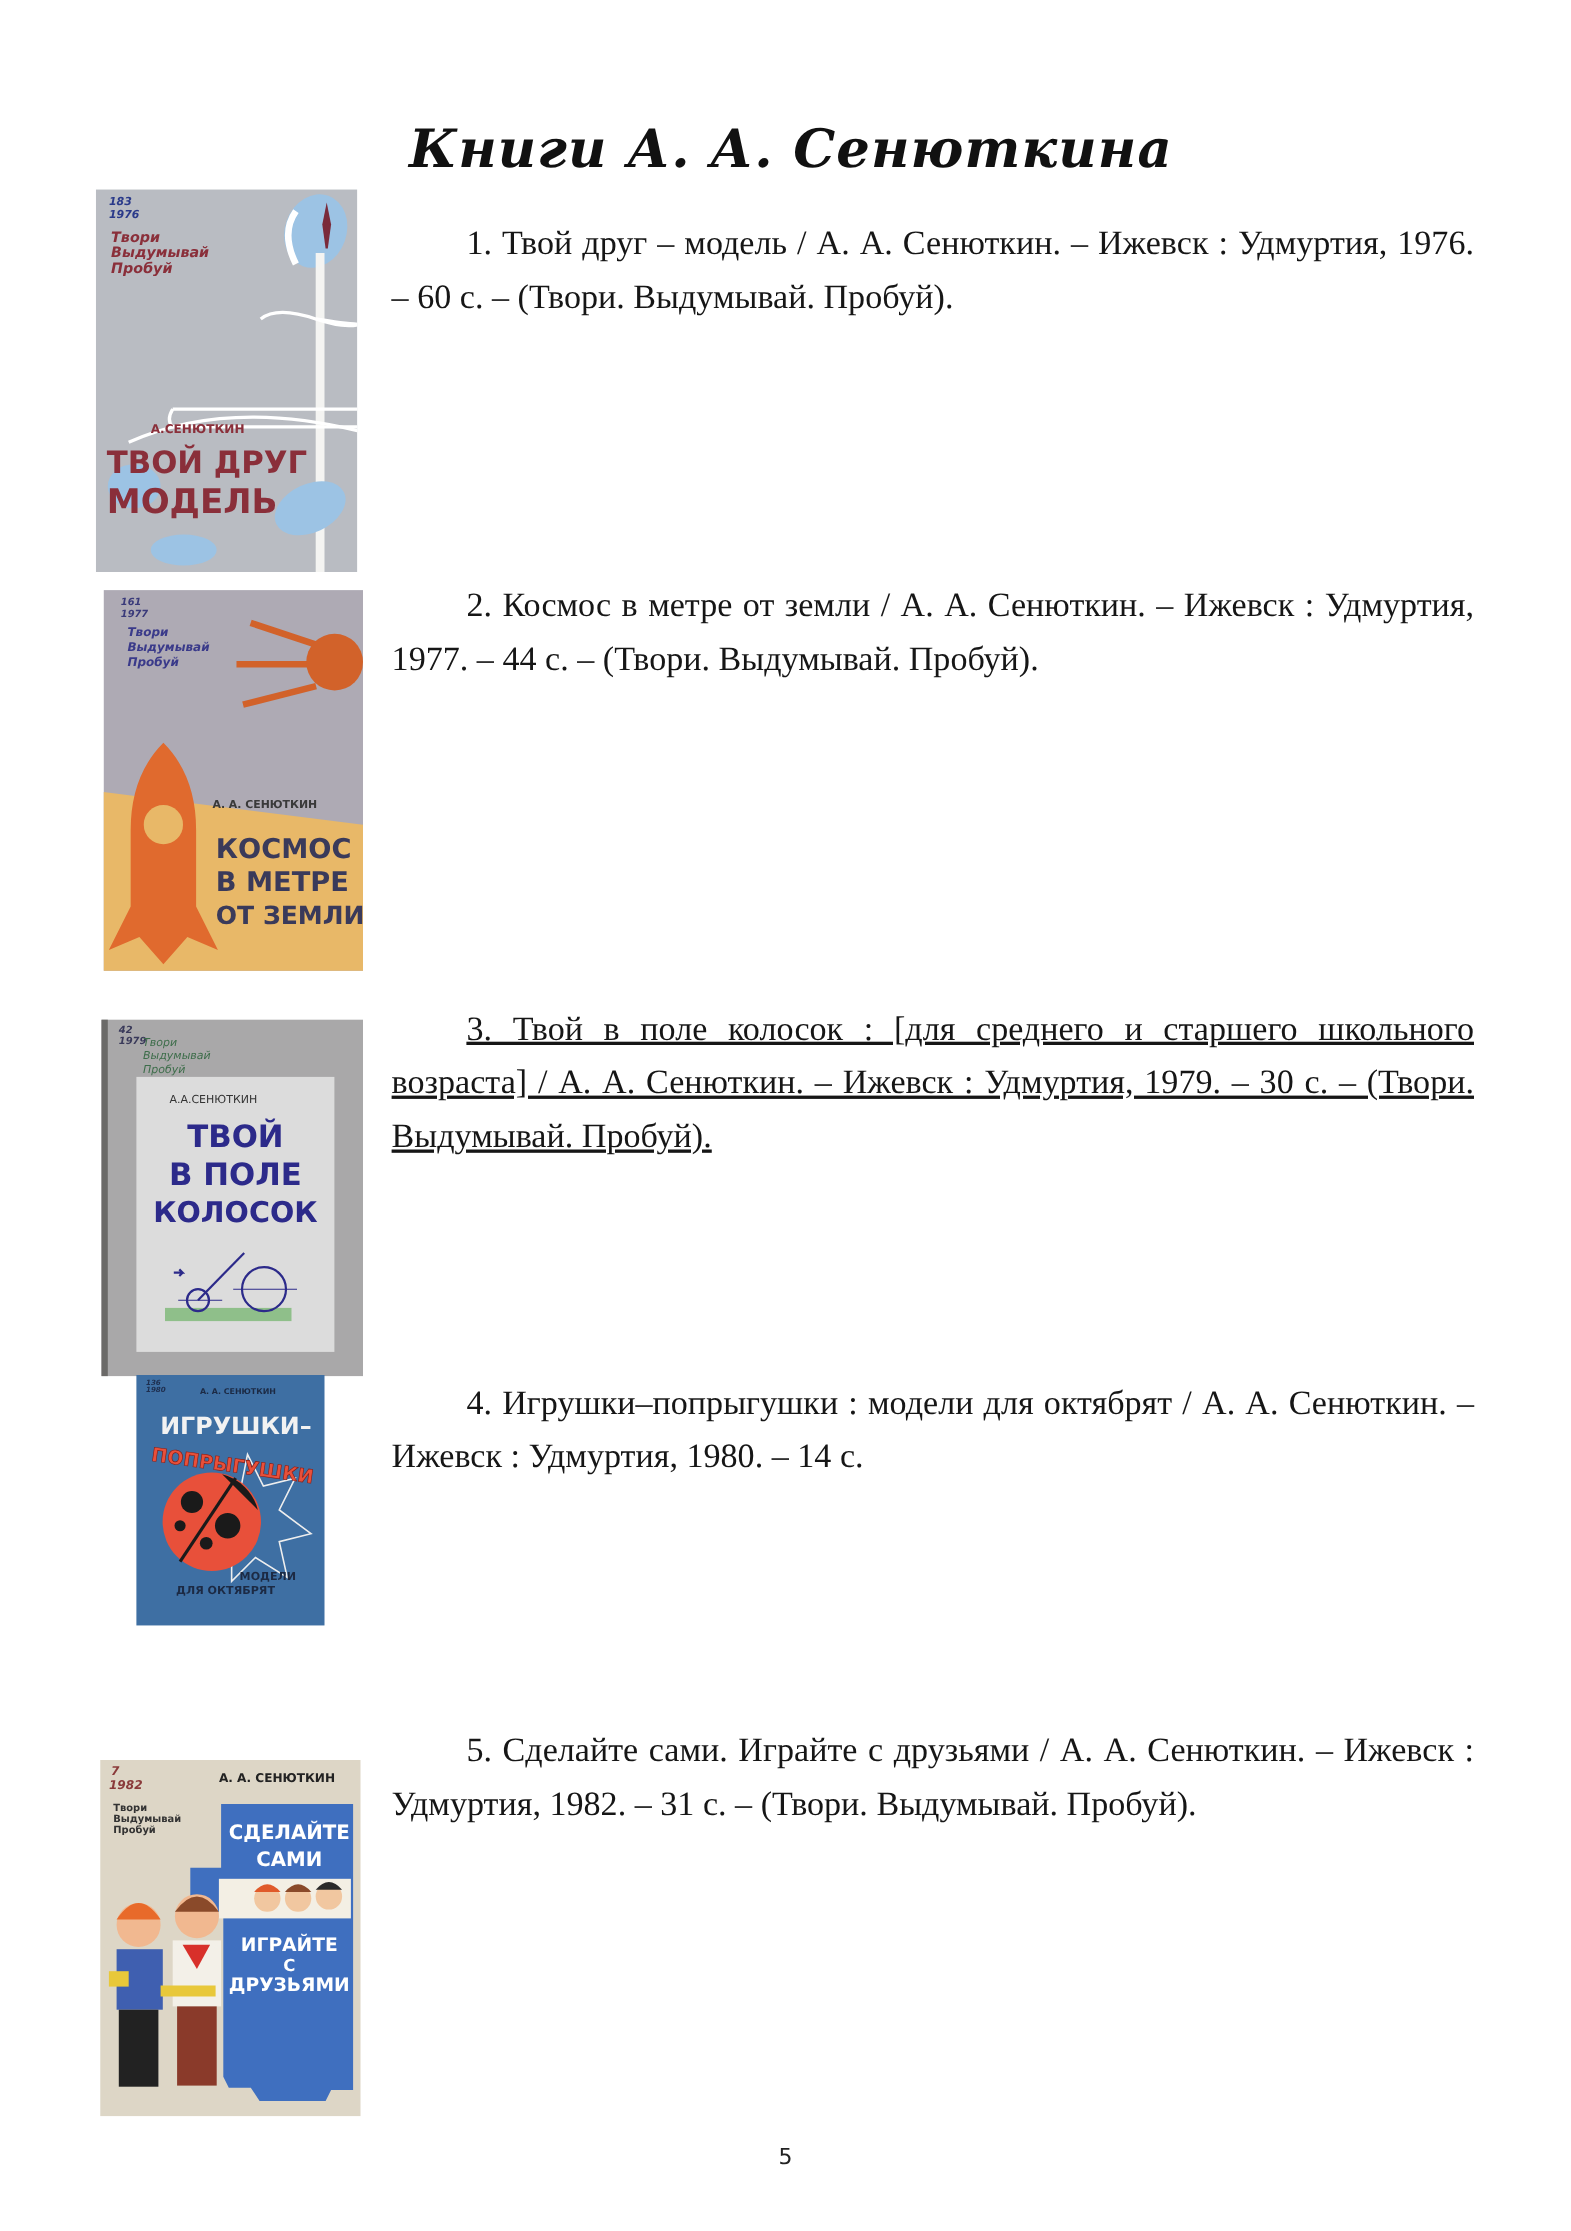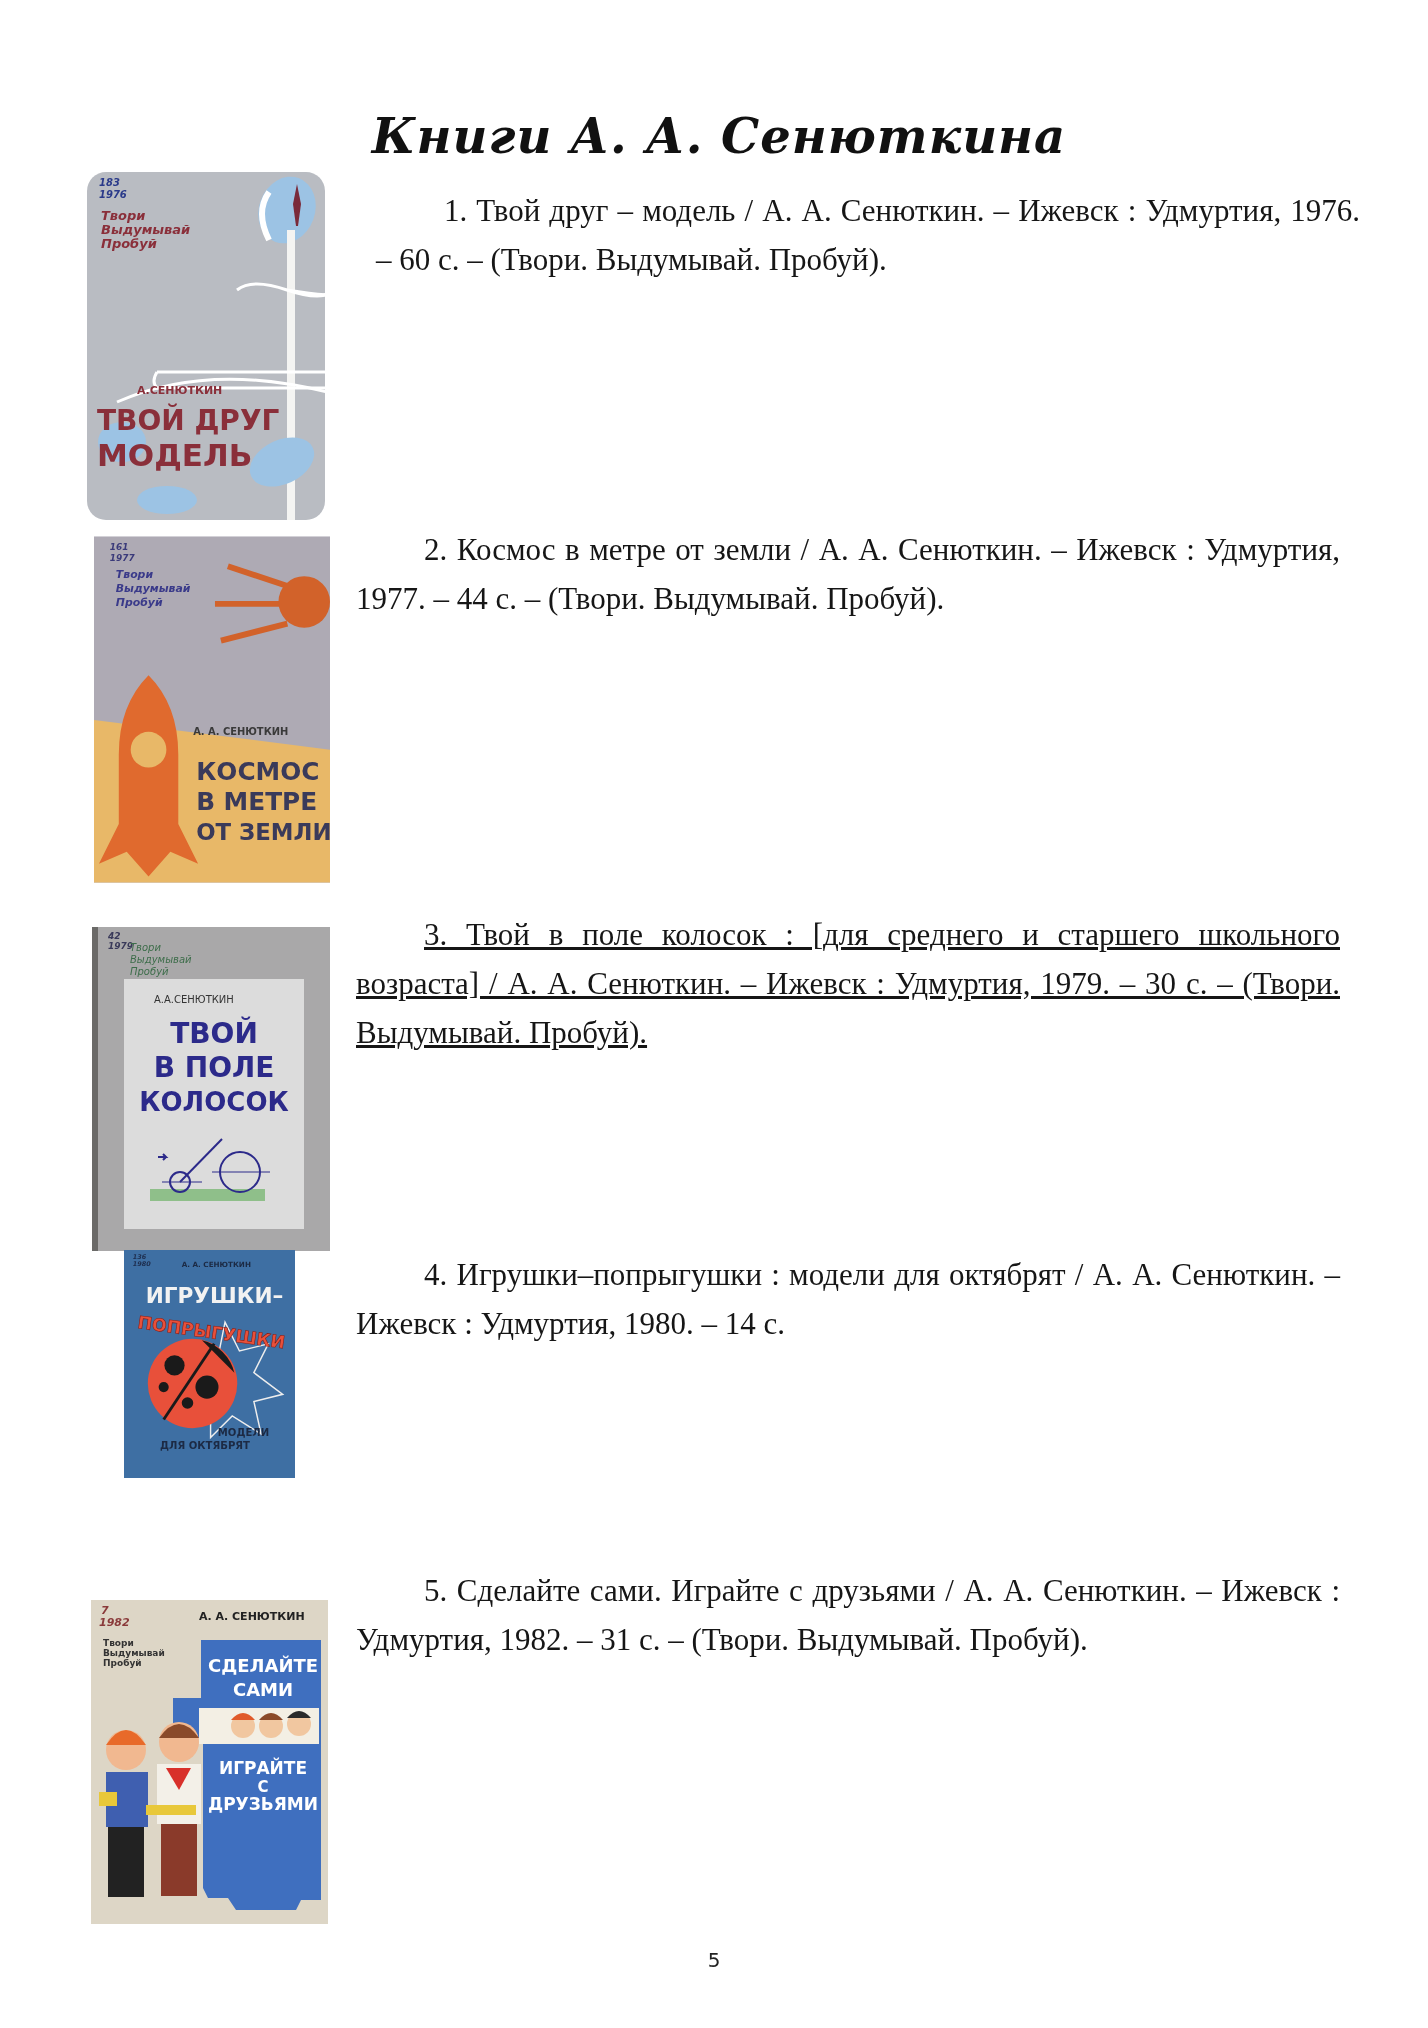--- a/index.html
+++ b/index.html
@@ -15,21 +15,21 @@
   .entry p { margin: 0; text-indent: 68px; }
   .pagenum { position: absolute; top: 1948px; left: 0; right: 0; text-align: center;
              font-family: "DejaVu Sans", sans-serif; font-size: 20px; color: #222; }
   .svgtxt { font-family: "DejaVu Sans", sans-serif; font-weight: bold; }
 </style>
 </head>
 <body>
 
 <div class="title">Книги А. А. Сенюткина</div>
 
-<div class="cover" style="left:87px; top:172px; width:238px; height:348px;border-radius:19px;">
+<div class="cover" style="left:87px; top:172px; width:238px; height:348px;">
   <svg viewBox="0 0 238 348" xmlns="http://www.w3.org/2000/svg">
     <rect width="238" height="348" fill="#b9bcc2"></rect>
     <text class="svgtxt" x="12" y="14" font-size="10" fill="#2a3a8a" font-style="italic">183</text>
     <text class="svgtxt" x="12" y="26" font-size="10" fill="#2a3a8a" font-style="italic">1976</text>
     <text class="svgtxt" x="14" y="48" font-size="13" fill="#8a2f3a" font-style="italic">Твори</text>
     <text class="svgtxt" x="14" y="62" font-size="13" fill="#8a2f3a" font-style="italic">Выдумывай</text>
     <text class="svgtxt" x="14" y="76" font-size="13" fill="#8a2f3a" font-style="italic">Пробуй</text>
     <ellipse cx="200" cy="38" rx="28" ry="34" fill="#9cc3e4" transform="rotate(20 200 38)"></ellipse>
     <path d="M182 20 q-14 20 0 48" stroke="#ffffff" stroke-width="6" fill="none"></path>
     <path d="M210 12 l4 20 l-3 22 l-2 0 l-3 -22 z" fill="#7a2a3a"></path>
@@ -38,21 +38,21 @@
     <path d="M70 200 h170 M70 200 q-6 10 0 16 h170" stroke="#fff" stroke-width="3" fill="none"></path>
     <path d="M30 230 q90 -40 210 -10" stroke="#fff" stroke-width="3" fill="none"></path>
     <ellipse cx="35" cy="270" rx="24" ry="20" fill="#9cc3e4"></ellipse>
     <ellipse cx="195" cy="290" rx="34" ry="22" fill="#9cc3e4" transform="rotate(-25 195 290)"></ellipse>
     <ellipse cx="80" cy="328" rx="30" ry="14" fill="#9cc3e4"></ellipse>
     <text class="svgtxt" x="50" y="222" font-size="11" fill="#8a2f3a">А.СЕНЮТКИН</text>
     <text class="svgtxt" x="10" y="258" font-size="28" fill="#8a2f3a">ТВОЙ ДРУГ</text>
     <text class="svgtxt" x="10" y="294" font-size="31" fill="#8a2f3a">МОДЕЛЬ</text>
   </svg>
 </div>
-<div class="entry" style="top:186px;margin-left:20px;">
+<div class="entry" style="top:196px;">
   <p>1. Твой друг – модель / А. А. Сенюткин. – Ижевск : Удмуртия, 1976. – 60 с. – (Твори. Выдумывай. Пробуй).</p>
 </div>
 
 <div class="cover" style="left:94px; top:535px; width:236px; height:349px;">
   <svg viewBox="0 0 238 349" xmlns="http://www.w3.org/2000/svg">
     <rect width="238" height="349" fill="#aeaab4"></rect>
     <polygon points="0,185 238,215 238,349 0,349" fill="#e8b868"></polygon>
     <text class="svgtxt" x="16" y="14" font-size="9" fill="#3a3a7a" font-style="italic">161</text>
     <text class="svgtxt" x="16" y="25" font-size="9" fill="#3a3a7a" font-style="italic">1977</text>
     <text class="svgtxt" x="22" y="42" font-size="11" fill="#3a3a8a" font-style="italic">Твори</text>

